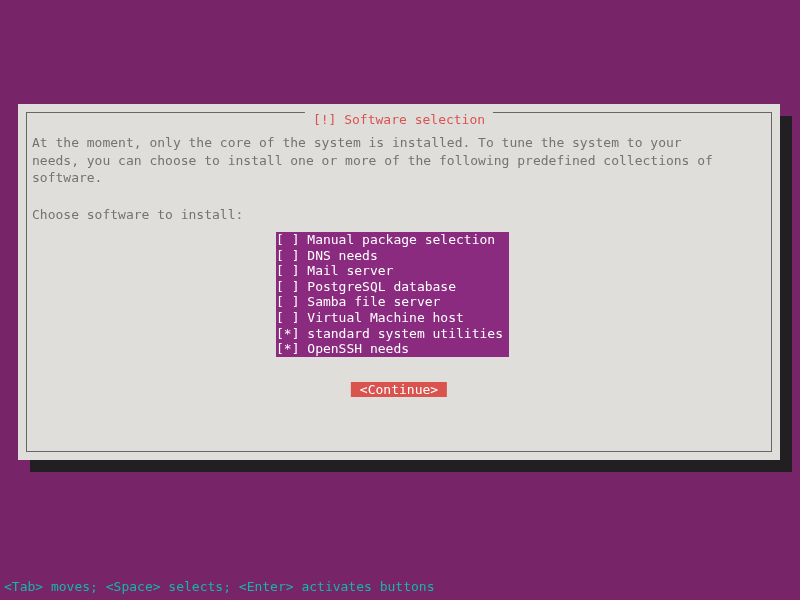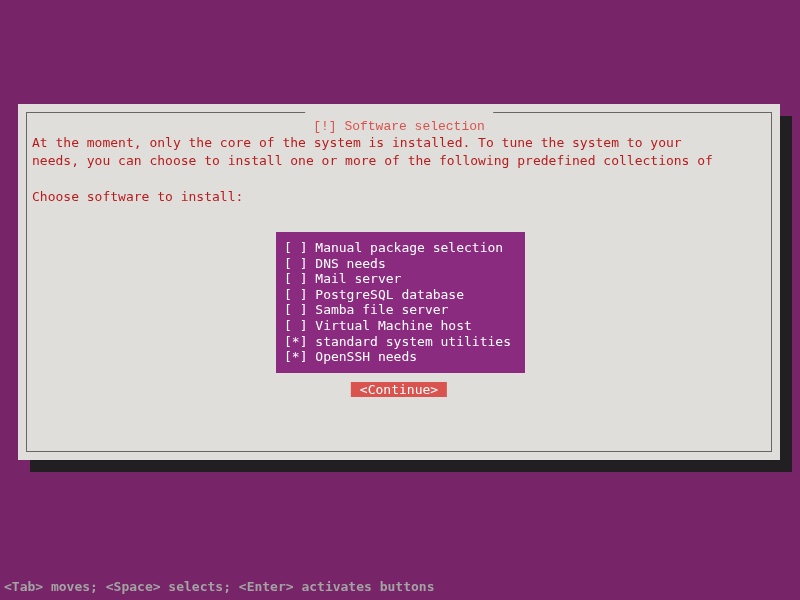--- a/index.html
+++ b/index.html
@@ -36,44 +36,43 @@
       bottom: 8px;
       border: 1px solid #666;
     }
     .dialog-title {
       position: absolute;
       top: 0px;
       left: 50%;
       transform: translateX(-50%);
       background: #e0dedb;
       color: #d9534f;
-      padding: 15px 8px;
+      padding: 8px 8px;
       font-size: 13px;
-      font-family: Liberation Mono, monospace;
     }
     .dialog-body {
       position: absolute;
       left: 14px;
       top: 30px;
       right: 14px;
-      color: #b91c1c;
+      color: #737373;
     }
     .desc {
       line-height: 1.35;
       margin-bottom: 20px;
     }
     .prompt {
       margin-bottom: 5px;
     }
     .list {
       position: absolute;
       left: 258px;
       top: 128px;
       background: #8a2b80;
-      padding: 8px;
+      padding: 0;
     }
     .list-item {
       color: #fff;
       white-space: pre;
       line-height: 1.2;
       padding: 0 6px 0 0;
     }
     .continue-btn {
       position: absolute;
       left: 50%;
@@ -81,39 +80,39 @@
       top: 278px;
       background: #d9534f;
       color: #fff;
       padding: 0 9px;
     }
     .help-bar {
       position: absolute;
       left: 0;
       bottom: 4px;
       right: 0;
-      color: #a3a3a3;
+      color: #14b8a6;
       padding: 2px 4px;
       white-space: pre;
-      font-weight: bold;
     }
   </style>
 </head>
 <body>
 
 <div class="dialog-shadow"></div>
 
 <div class="dialog">
   <div class="dialog-border"></div>
   <div class="dialog-title">[!] Software selection</div>
 
   <div class="dialog-body">
     <div class="desc">
       <div>At the moment, only the core of the system is installed. To tune the system to your</div>
       <div>needs, you can choose to install one or more of the following predefined collections of</div>
+      <div>software.</div>
     </div>
     <div class="prompt">Choose software to install:</div>
   </div>
 
   <div class="list">
     <div class="list-item"><span>[ ]</span> <span>Manual package selection</span></div>
     <div class="list-item"><span>[ ]</span> <span>DNS needs</span></div>
     <div class="list-item"><span>[ ]</span> <span>Mail server</span></div>
     <div class="list-item"><span>[ ]</span> <span>PostgreSQL database</span></div>
     <div class="list-item"><span>[ ]</span> <span>Samba file server</span></div>

